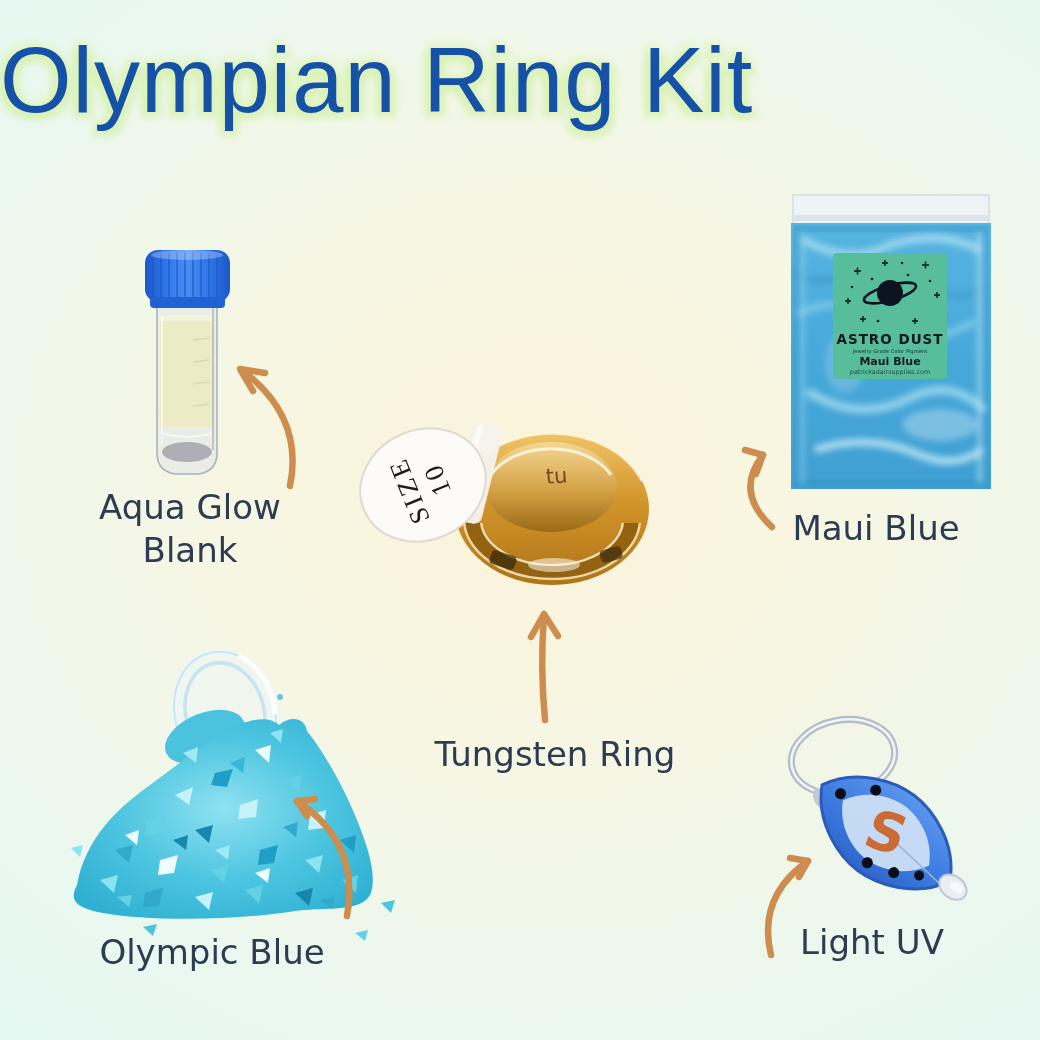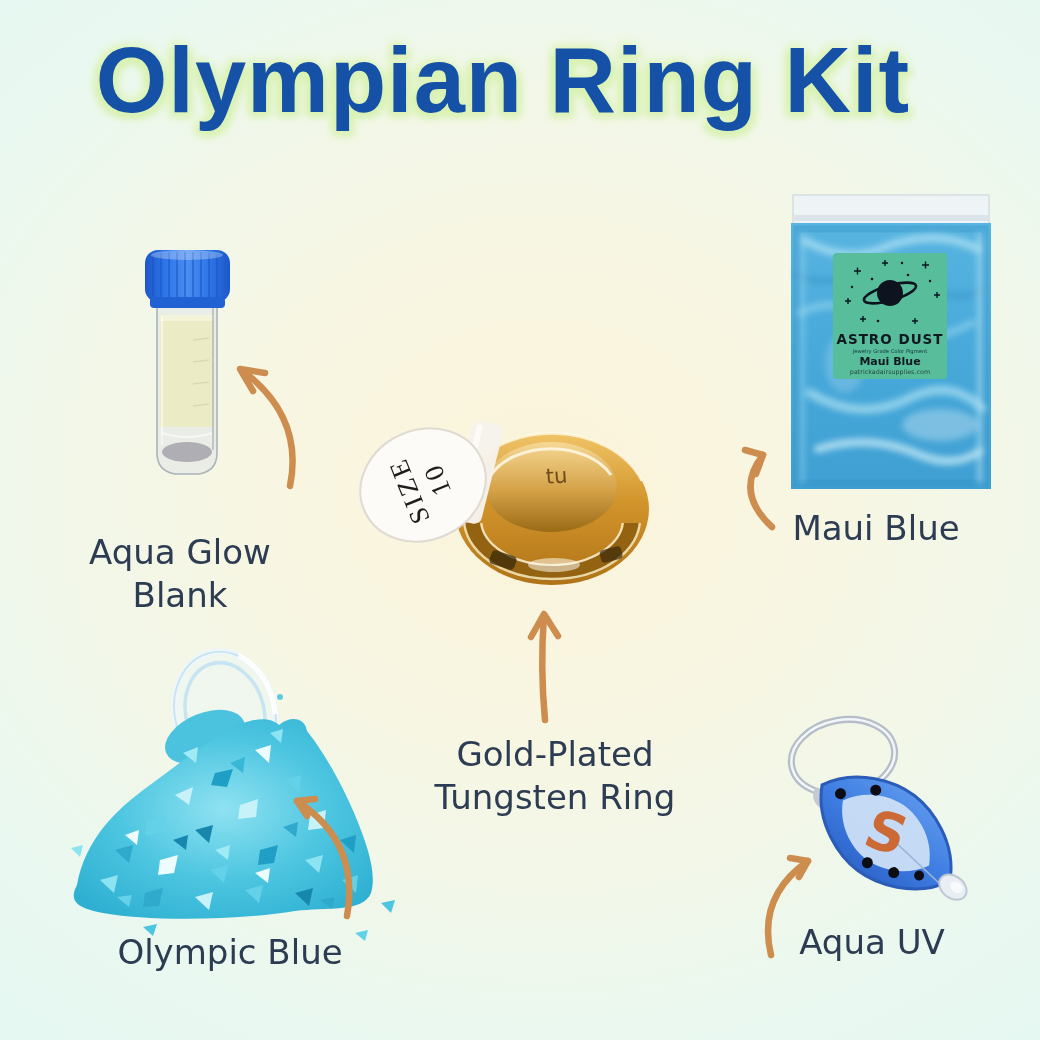--- a/index.html
+++ b/index.html
@@ -7,44 +7,43 @@
     position:relative;
     width:1040px;height:1040px;
     overflow:hidden;
     background:
       radial-gradient(ellipse 900px 760px at 52% 47%,
         #fbf3d9 0%, #f8f6e2 30%, #f1f7e9 55%, #e9f8f0 75%, #e4f8f3 100%);
     font-family:"DejaVu Sans", sans-serif;
   }
   #page-title{
     position:absolute;left:0;top:28px;width:1006px;
-    text-align:center;
     font-family:"Liberation Sans", sans-serif;
-    font-weight:700;
+    font-weight:400;
     font-size:92px;
     letter-spacing:1px;
     color:#1551a6;
     text-shadow:
       -5px 5px 7px #d9f2b4,
        5px 5px 7px #d9f2b4,
       -4px -3px 6px #e3f6c3,
        0 0 14px #def4bd;
   }
   .item-label{
     position:absolute;
     text-align:center;
     color:#2c3c52;
     font-size:34px;
     line-height:1.25;
     font-family:"DejaVu Sans", sans-serif;
   }
-  #label-aqua {left:20px;  top:486px; width:320px;margin-top:45px;}
+  #label-aqua {left:30px;  top:486px; width:320px;}
   #label-maui {left:746px; top:507px; width:260px;}
   #label-ring {left:400px; top:733px; width:310px;}
-  #label-opal {left:75px;  top:931px; width:310px;}
+  #label-opal {left:57px;  top:931px; width:310px;}
   #label-uv   {left:752px; top:921px; width:240px;}
   .abs{position:absolute;}
   svg{display:block;}
   .svgtxt{font-family:"DejaVu Sans", sans-serif;}
 </style>
 </head>
 <body>
 
 <div id="canvas">
 
@@ -324,25 +323,24 @@
   <div class="item-label" id="label-aqua">
     <span style="display:block">Aqua Glow</span>
     <span style="display:block">Blank</span>
   </div>
 
   <div class="item-label" id="label-maui">
     <span style="display:block">Maui Blue</span>
   </div>
 
   <div class="item-label" id="label-ring">
-    <span style="display:block">Gold-Plated</span>
     <span style="display:block">Tungsten Ring</span>
   </div>
 
   <div class="item-label" id="label-opal">
     <span style="display:block">Olympic Blue</span>
   </div>
 
   <div class="item-label" id="label-uv">
-    <span style="display:block">Aqua UV</span>
+    <span style="display:block">Light UV</span>
   </div>
 
 </div>
 
 </body></html>

